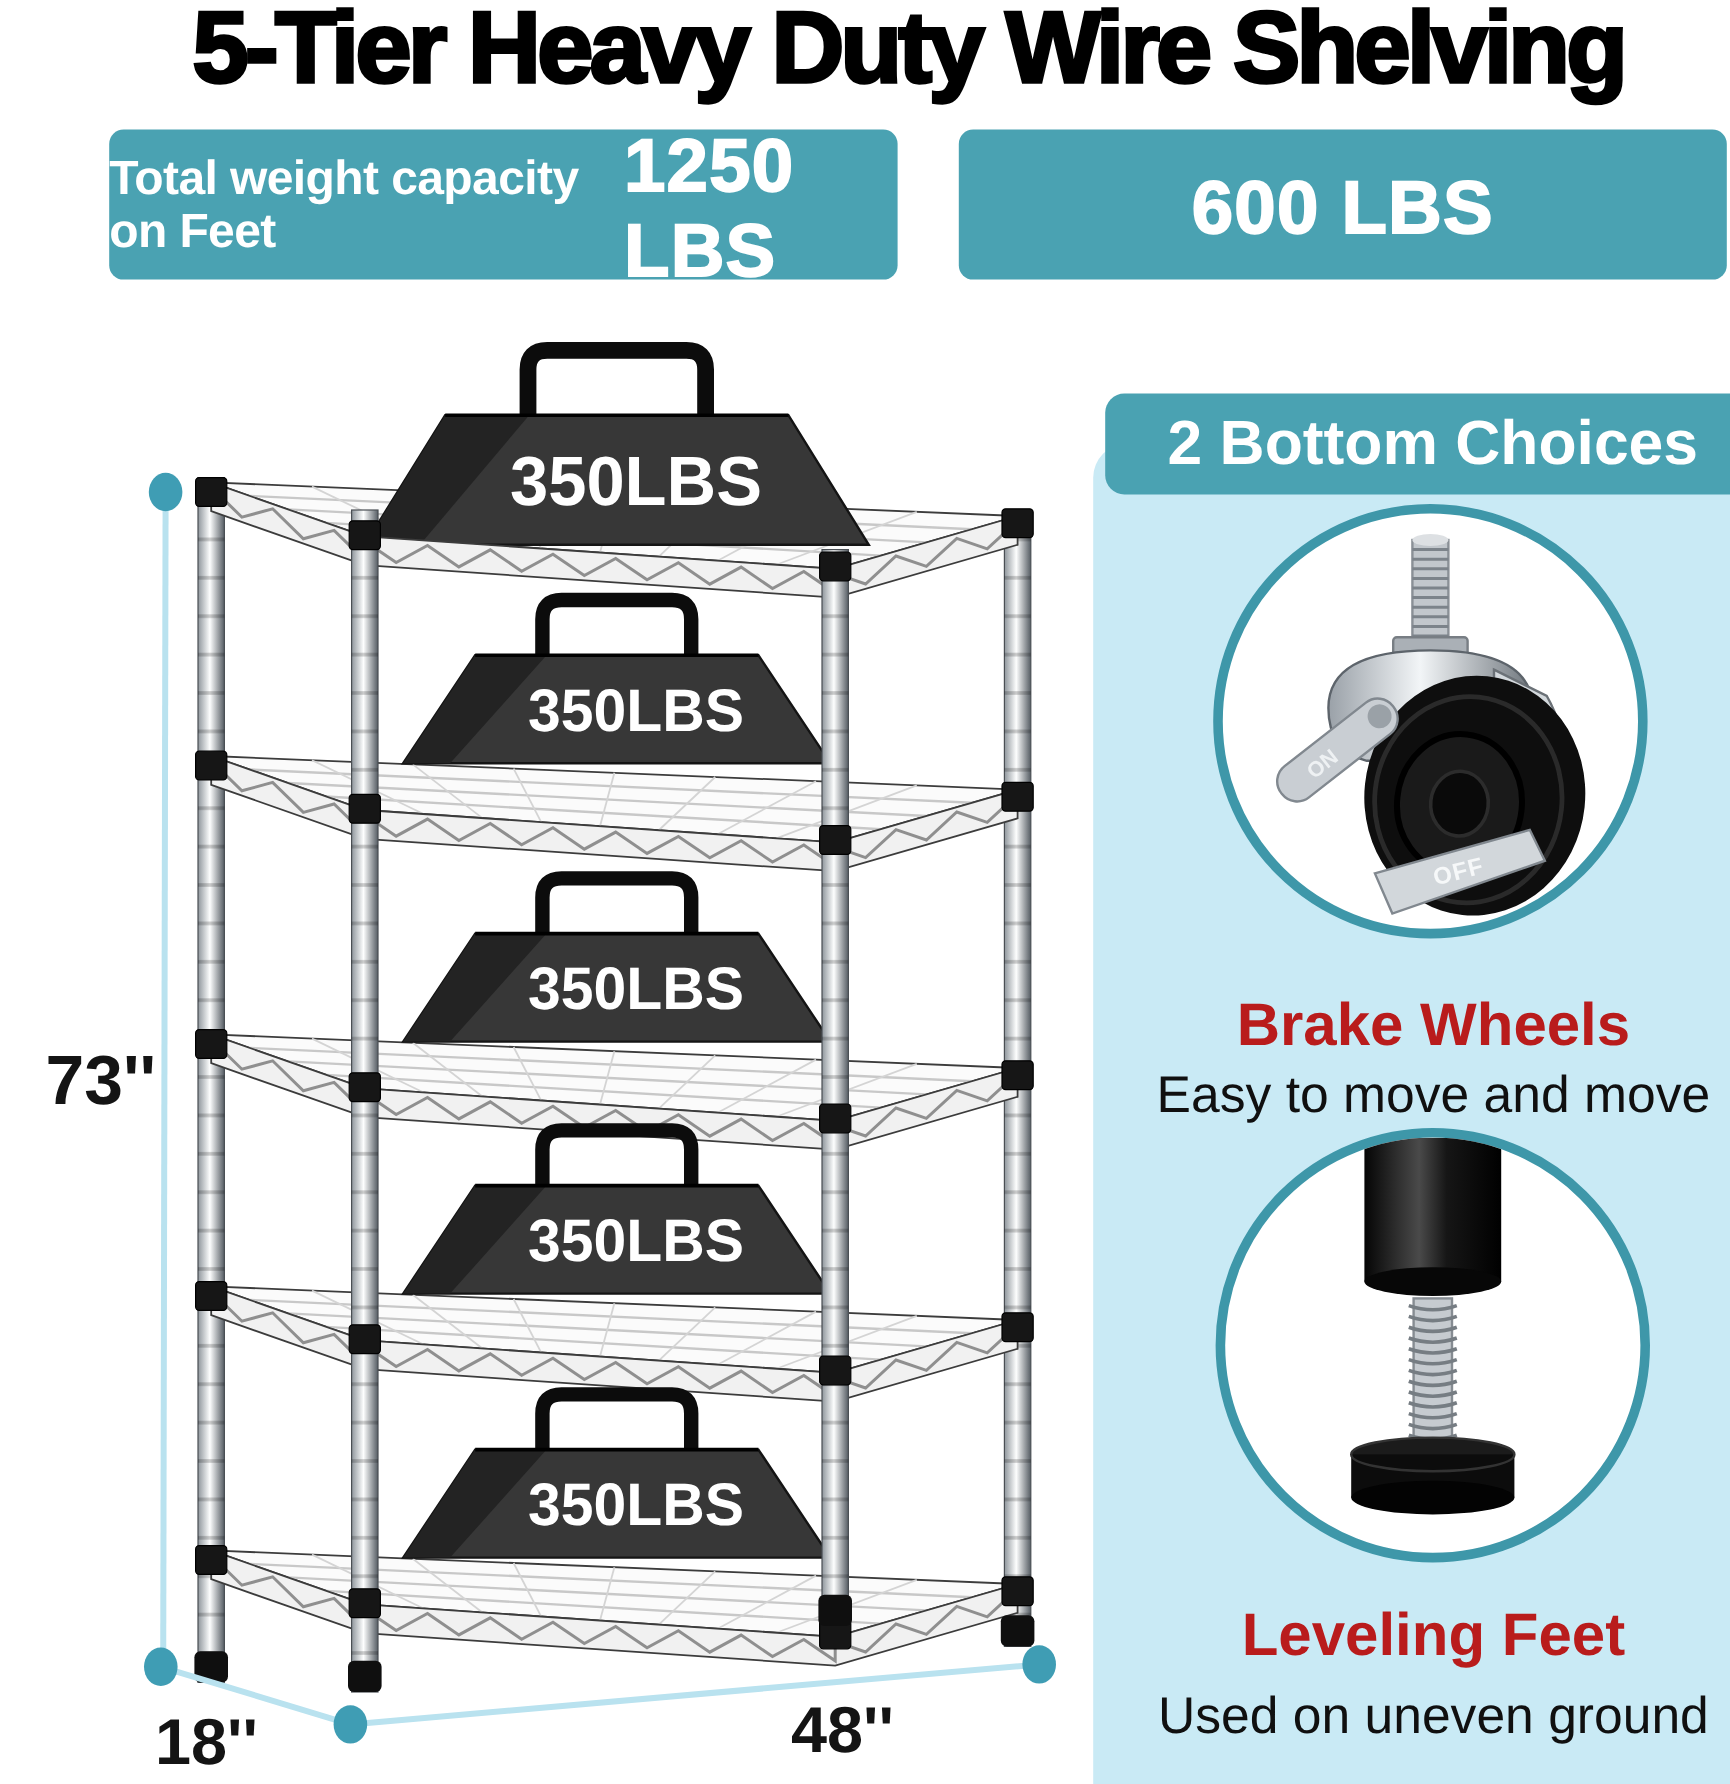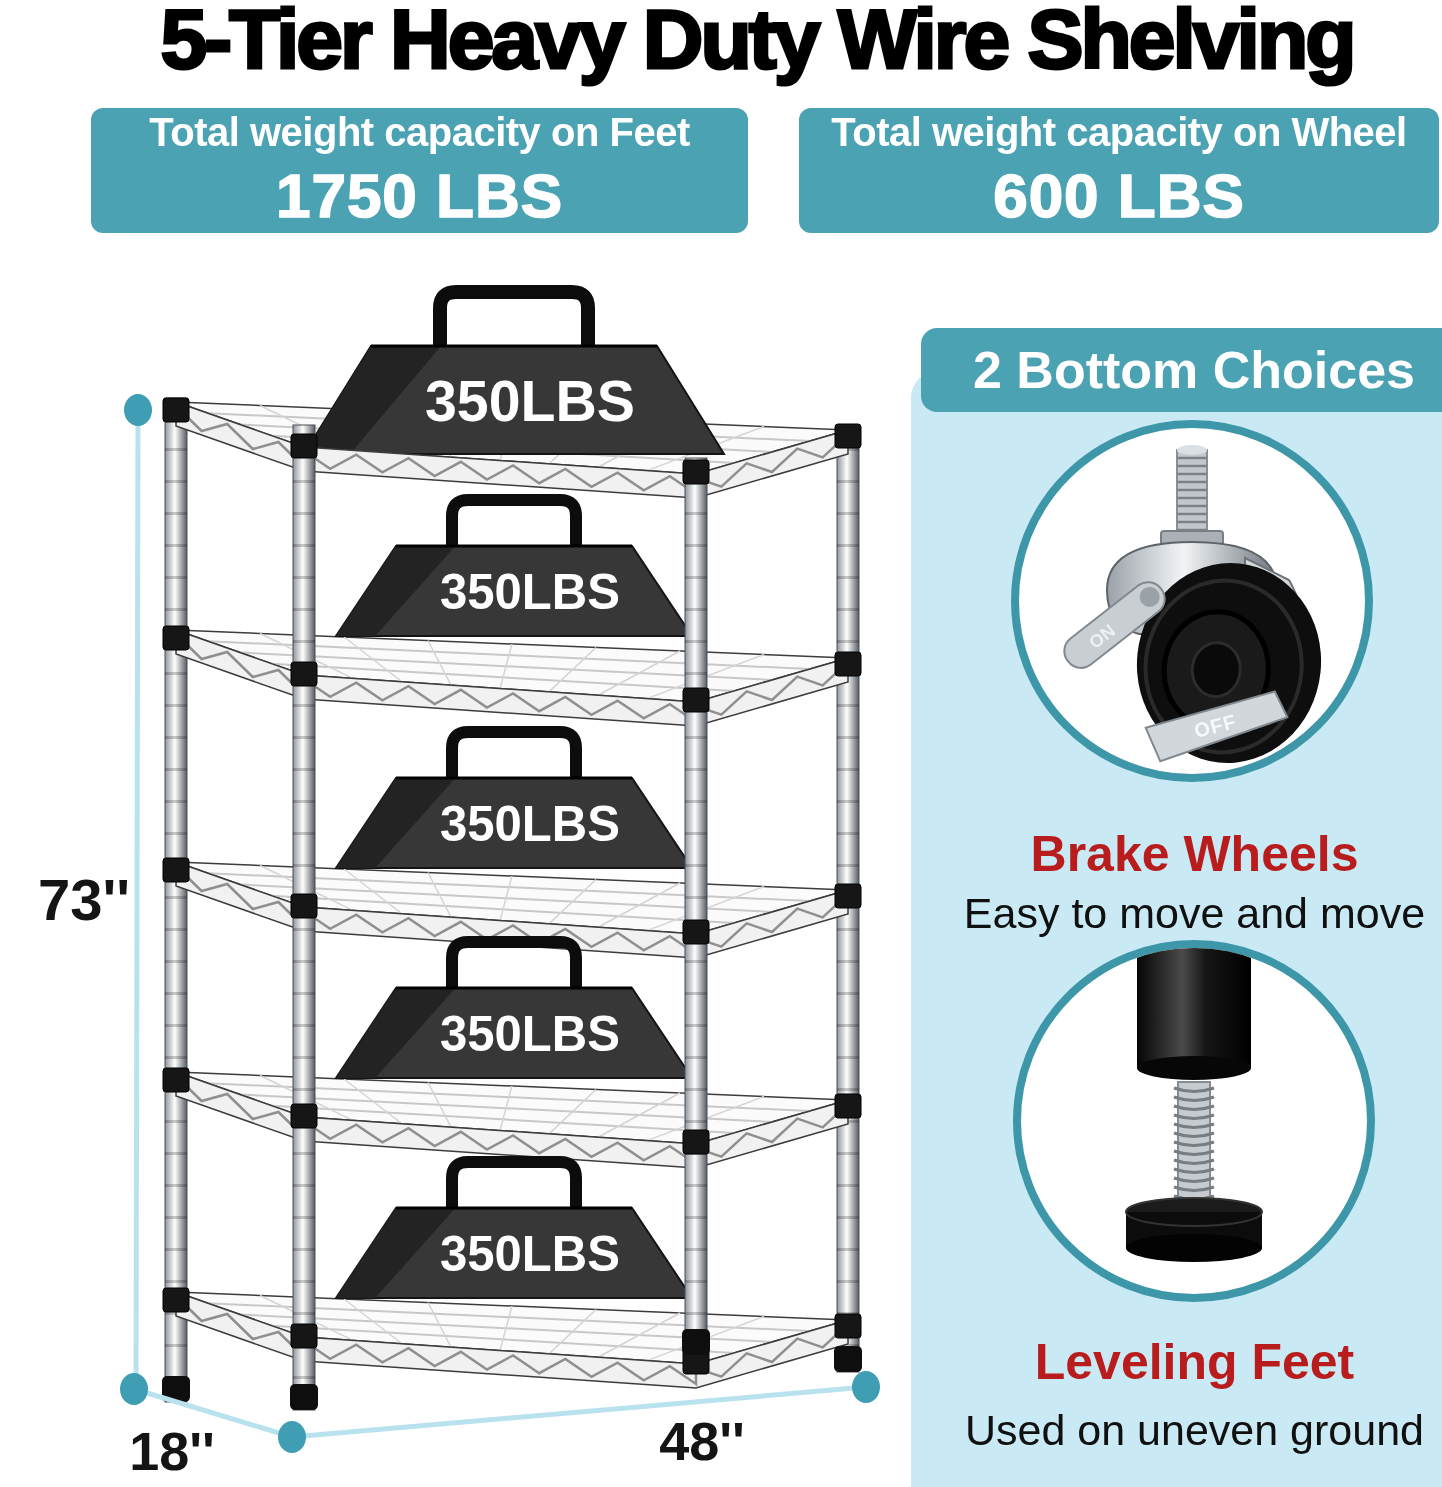--- a/index.html
+++ b/index.html
@@ -6,21 +6,21 @@
   #stage{position:relative;width:1442px;height:1487px;background:#ffffff;overflow:hidden;
          font-family:"Liberation Sans",sans-serif;margin-left:36px;}
 
   
   .title{position:absolute;top:-6px;left:0;width:100%;text-align:center;
          font-size:84px;font-weight:bold;letter-spacing:-3px;color:#000;
          -webkit-text-stroke:3px #000;line-height:1.08;white-space:nowrap}
 
   
   .cap-box{position:absolute;top:108px;height:125px;background:#4aa2b2;border-radius:12px;
-           color:#fff;display:flex;flex-direction:column;align-items:center;justify-content:center}
+           color:#fff;display:flex;flex-direction:row;align-items:center;justify-content:center}
   #box1{left:55px;width:657px}
   #box2{left:763px;width:640px}
   .cap-box .lbl{font-size:40px;font-weight:bold;letter-spacing:-0.5px;line-height:1.1}
   .cap-box .val{font-size:62px;font-weight:bold;-webkit-text-stroke:1.6px #fff;margin-top:6px;letter-spacing:1px}
 
   
   #shelf-area{position:absolute;left:0;top:260px;width:880px;height:1227px}
   #shelf-area svg{display:block}
   svg text{font-family:"Liberation Sans",sans-serif}
   .dim-label{font-weight:bold;fill:#141414}
@@ -45,24 +45,23 @@
 </style>
 </head>
 <body>
 
 <div id="stage">
 
   <div class="title">5-Tier Heavy Duty Wire Shelving</div>
 
   <div class="cap-box" id="box1">
     <div class="lbl">Total weight capacity on Feet</div>
-    <div class="val">1750 LBS</div>
+    <div class="val">1250 LBS</div>
   </div>
   <div class="cap-box" id="box2">
-    <div class="lbl">Total weight capacity on Wheel</div>
     <div class="val">600 LBS</div>
   </div>
 
   <div id="shelf-area">
     <svg width="880" height="1227" viewBox="0 0 880 1227">
       <defs>
         <linearGradient id="poleGrad" x1="0" y1="0" x2="1" y2="0">
           <stop offset="0" stop-color="#8f969c"></stop>
           <stop offset="0.45" stop-color="#fdfefe"></stop>
           <stop offset="1" stop-color="#565d64"></stop>

